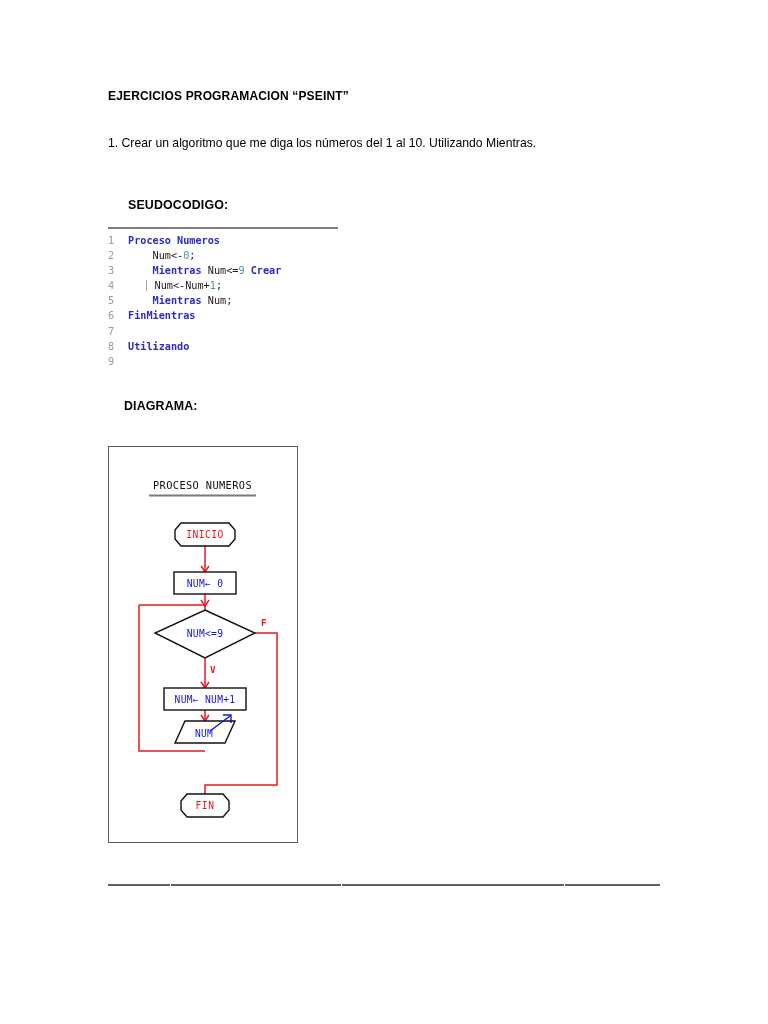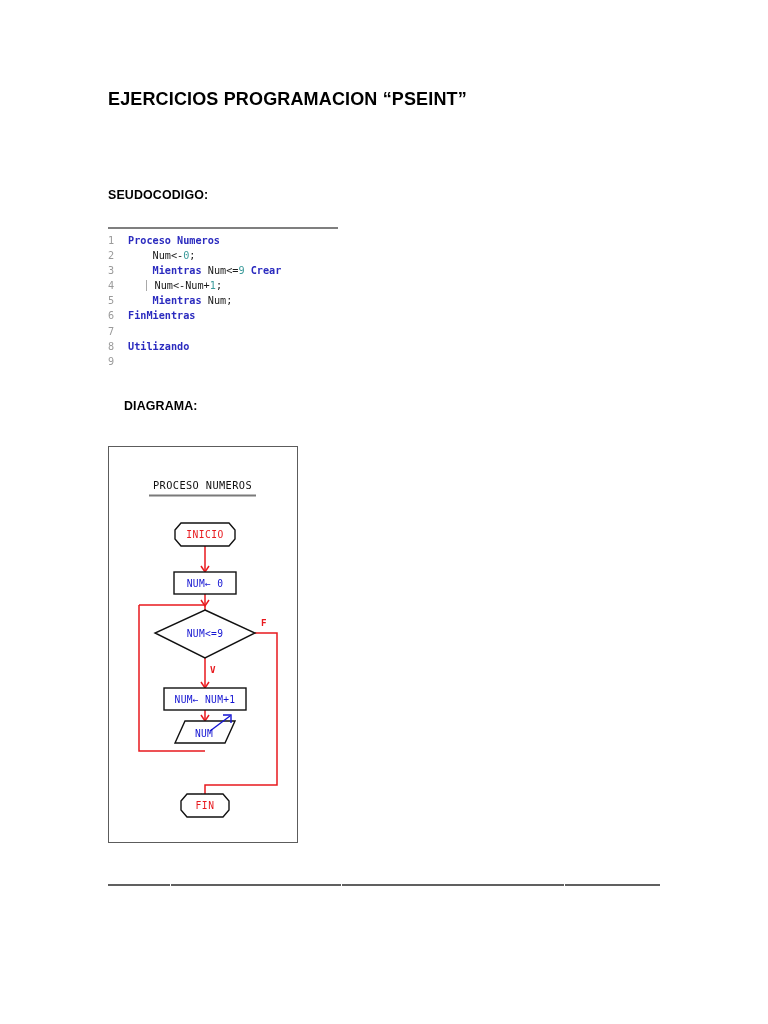--- a/index.html
+++ b/index.html
@@ -22,21 +22,21 @@
     width: 768px;
     height: 1024px;
     background: #ffffff;
   }
 
   
   .doc-title {
     position: absolute;
     left: 108px;
     top: 89px;
-    font-size: 18px;
+    font-size: 12px;
     font-weight: bold;
     letter-spacing: 0.15px;
     color: #000;
     white-space: nowrap;
   }
   .exercise-line {
     position: absolute;
     left: 108px;
     top: 136px;
     font-size: 12.2px;
@@ -46,21 +46,21 @@
   }
   .section-label {
     position: absolute;
     left: 108px;
     font-size: 12.4px;
     font-weight: bold;
     letter-spacing: 0.15px;
     color: #000;
     white-space: nowrap;
   }
-  .section-seudocodigo { top: 188px; }
+  .section-seudocodigo { top: 198px; margin-left: 20px; }
   .section-diagrama   { top: 399px; padding-left: 16px; }
 
   
   .code-block {
     position: absolute;
     left: 108px;
     top: 227px;
     width: 232px;
   }
   .code-rule {
@@ -163,20 +163,21 @@
   .br3 { width: 222px; margin-left: 1px; }
   .br4 { width: 95px; margin-left: 1px; }
 </style>
 </head>
 <body>
 
 <div class="page">
 
   <div class="doc-title">EJERCICIOS PROGRAMACION “PSEINT”</div>
 
+  <div class="exercise-line">1. Crear un algoritmo que me diga los números del 1 al 10. Utilizando Mientras.</div>
 
   <div class="section-label section-seudocodigo">SEUDOCODIGO:</div>
 
   <div class="code-block">
     <div class="code-rule"></div>
     <div class="code-lines" id="code-lines">
         <div class="code-row"><span class="ln">1</span><span class="code-txt"><span class="kw">Proceso Numeros</span></span></div>
         <div class="code-row"><span class="ln">2</span><span class="code-txt"><span>    </span><span class="pln">Num&lt;-</span><span class="num">0</span><span class="pln">;</span></span></div>
         <div class="code-row"><span class="ln">3</span><span class="code-txt"><span>    </span><span class="kw">Mientras </span><span class="pln">Num&lt;=</span><span class="num">9</span><span class="kw"> Crear</span></span></div>
         <div class="code-row"><span class="ln">4</span><span class="code-txt"><span>   </span><span class="guide"></span><span> </span><span class="pln">Num&lt;-Num+</span><span class="num">1</span><span class="pln">;</span></span></div>

